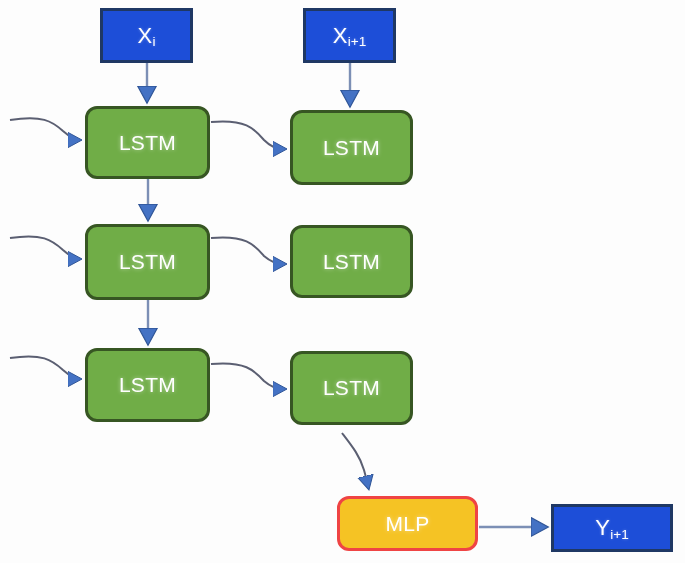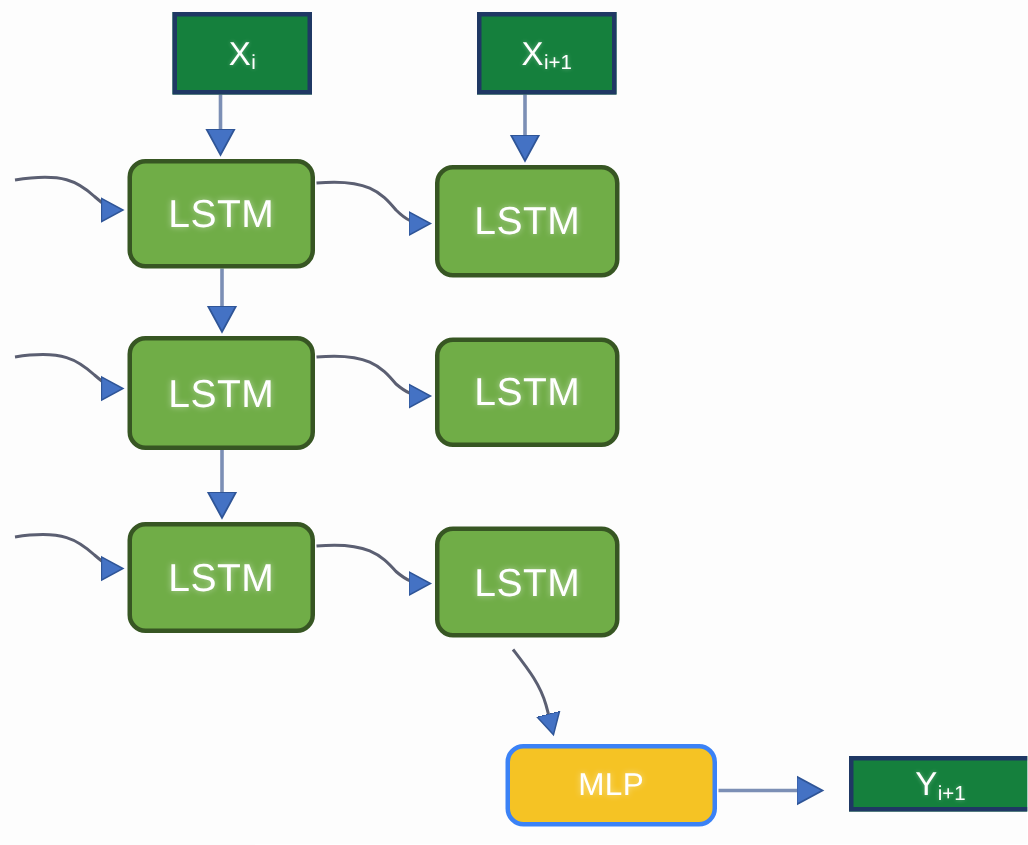--- a/index.html
+++ b/index.html
@@ -21,36 +21,35 @@
     position: absolute;
     display: flex;
     align-items: center;
     justify-content: center;
     box-sizing: border-box;
     text-align: center;
     color: #ffffff;
     letter-spacing: 0.3px;
   }
   .node-io {
-    background: #15803d;
+    background: #1d4ed8;
     border: 3px solid #1f3864;
     font-size: 22px;
     text-shadow: 0 0 3px rgba(255,255,255,0.35);
-    margin-left: 15px;
   }
   .node-lstm {
     background: #70ad47;
     border: 3px solid #375623;
     border-radius: 12px;
-    font-size: 26px;
+    font-size: 21px;
     text-shadow: 0 0 4px rgba(255,255,255,0.5);
   }
   .node-mlp {
     background: #f5c324;
-    border: 3px solid #3b82f6;
+    border: 3px solid #ef4444;
     border-radius: 12px;
     font-size: 21px;
     text-shadow: 0 0 4px rgba(255,255,255,0.5);
   }
   .node sub {
     font-size: 0.62em;
     vertical-align: baseline;
     position: relative;
     top: 0.28em;
     letter-spacing: 0;
@@ -143,17 +142,17 @@
   </div>
 
   <div class="node node-lstm" style="left:290px; top:351px; width:123px; height:74px;">
     <span>LSTM</span>
   </div>
 
   <div class="node node-mlp" style="left:337px; top:496px; width:141px; height:55px;">
     <span>MLP</span>
   </div>
 
-  <div class="node node-io" style="left:551px; top:504px; width:122px; height:37px;">
+  <div class="node node-io" style="left:551px; top:504px; width:122px; height:48px;">
     <span><span>Y</span><sub>i+1</sub></span>
   </div>
 
 </div>
 
 </body></html>

